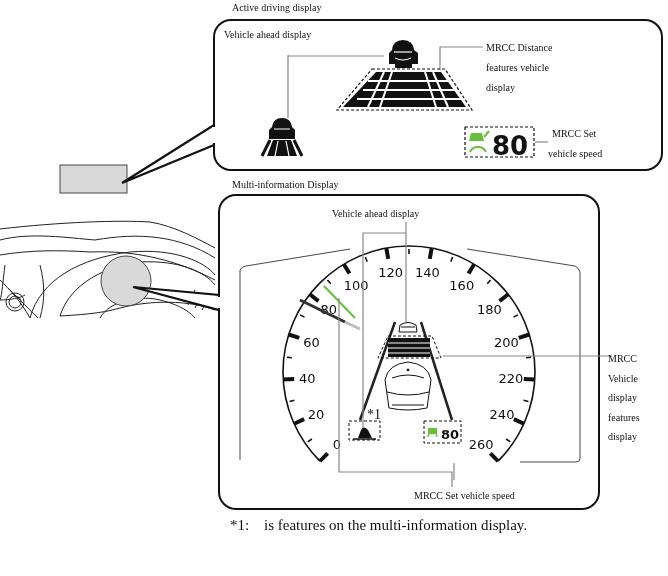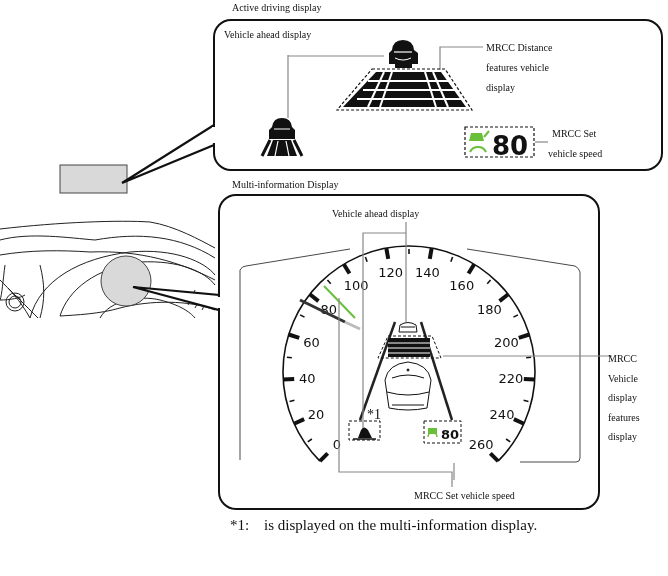--- a/index.html
+++ b/index.html
@@ -215,15 +215,15 @@
   <div>Vehicle</div>
   <div>display</div>
   <div>features</div>
   <div>display</div>
 </div>
 <div class="lbl" style="left:394px; top:487px;margin-left:20px;">MRCC Set vehicle speed</div>
 
 <div class="footnote">
   <span class="mark">*1:</span>
   <div class="body">
-    <div>is displayed on the multi-information display.</div>
+    <div>is features on the multi-information display.</div>
   </div>
 </div>
 
 </body></html>

